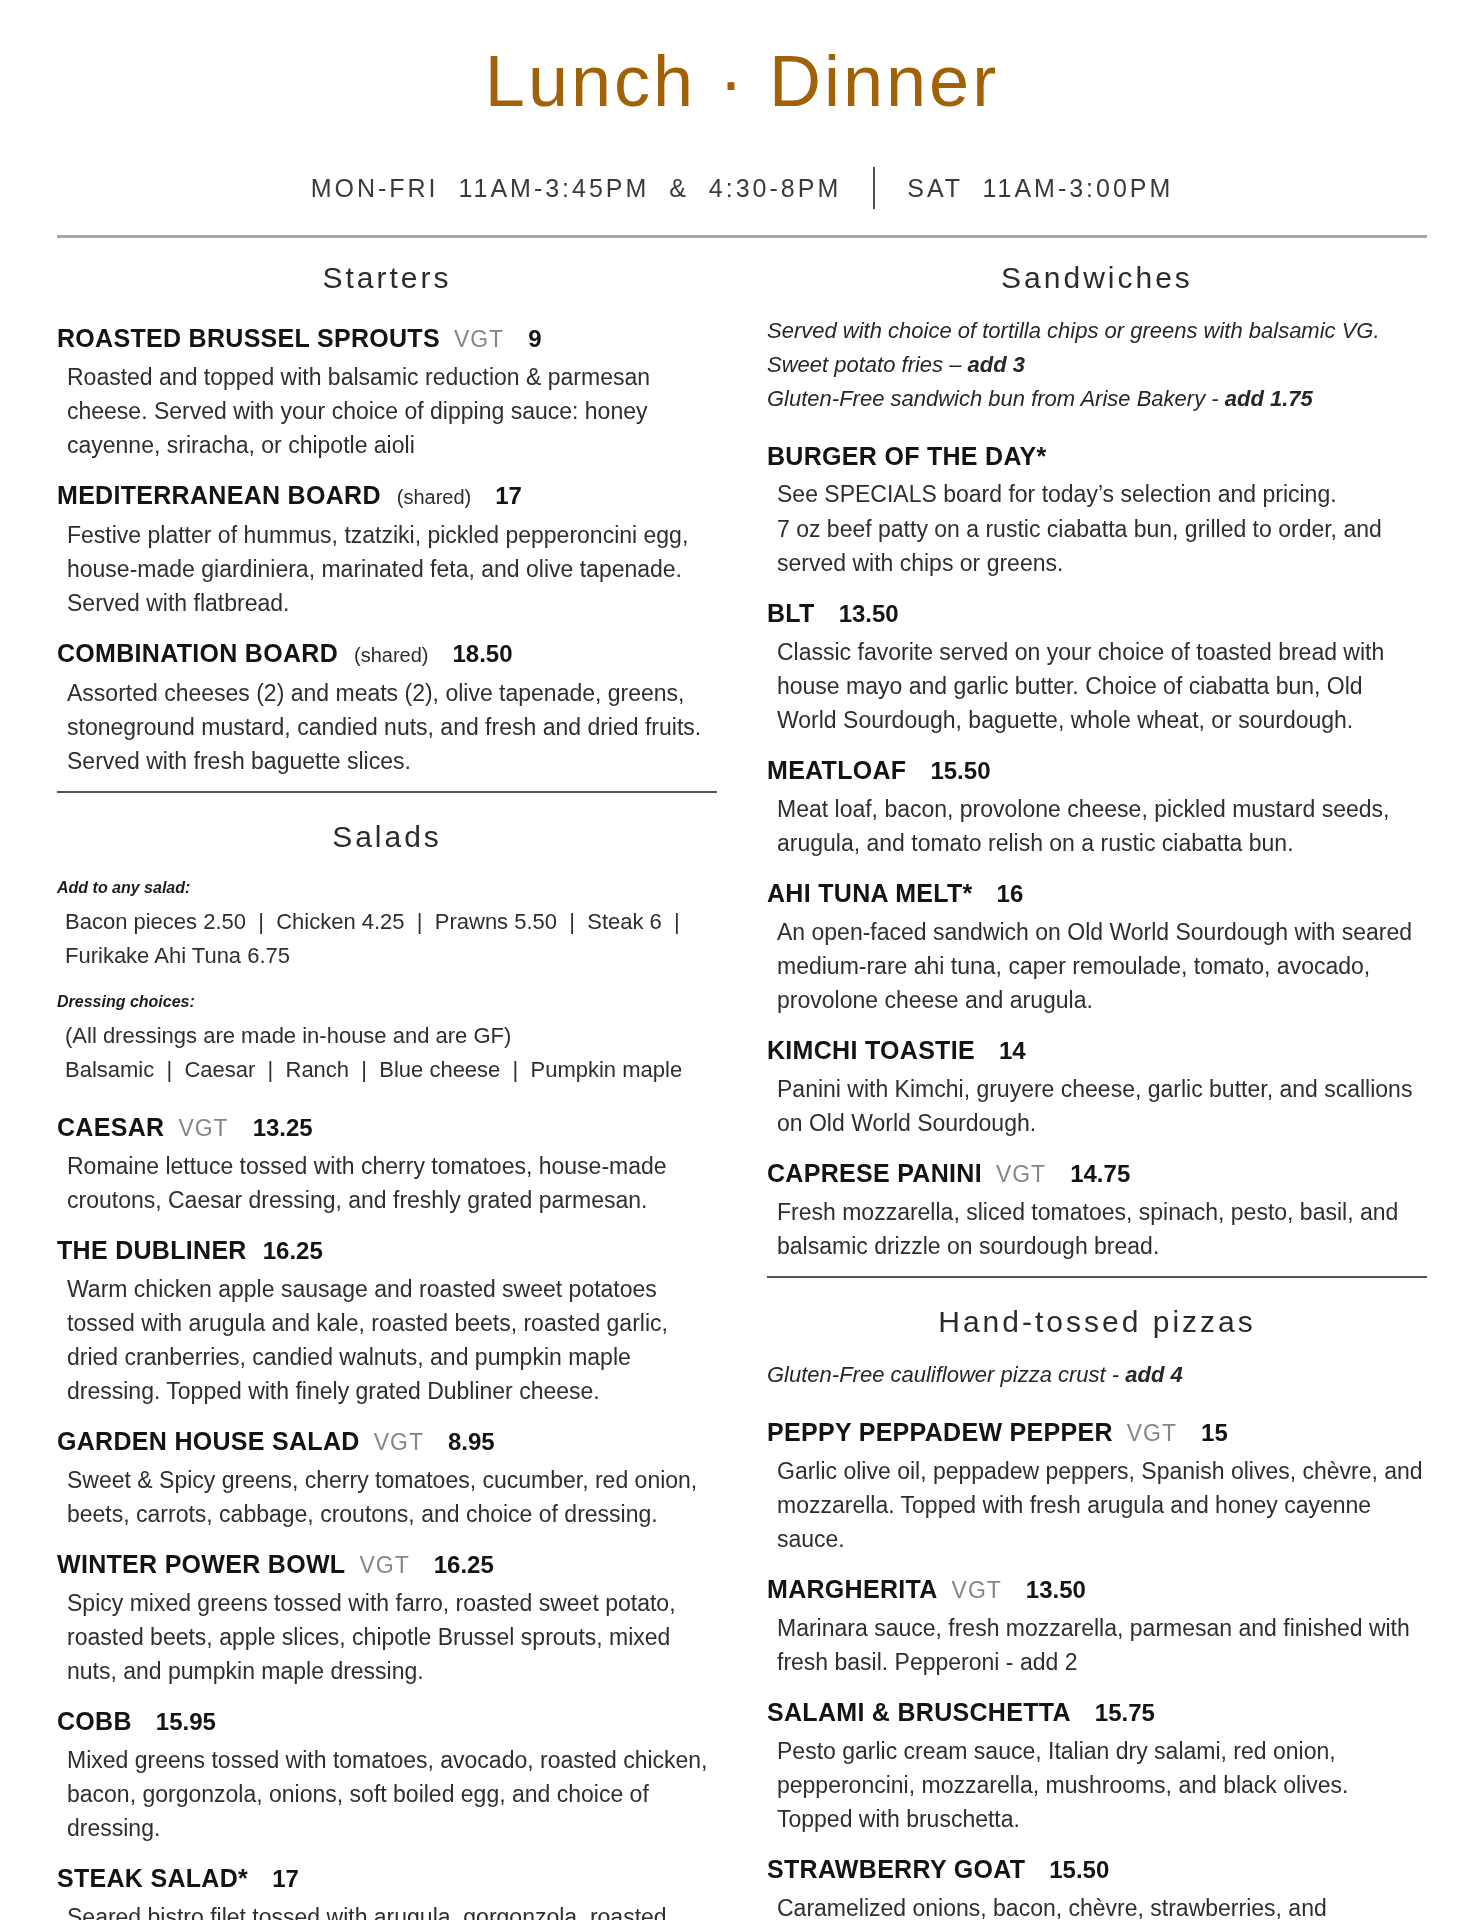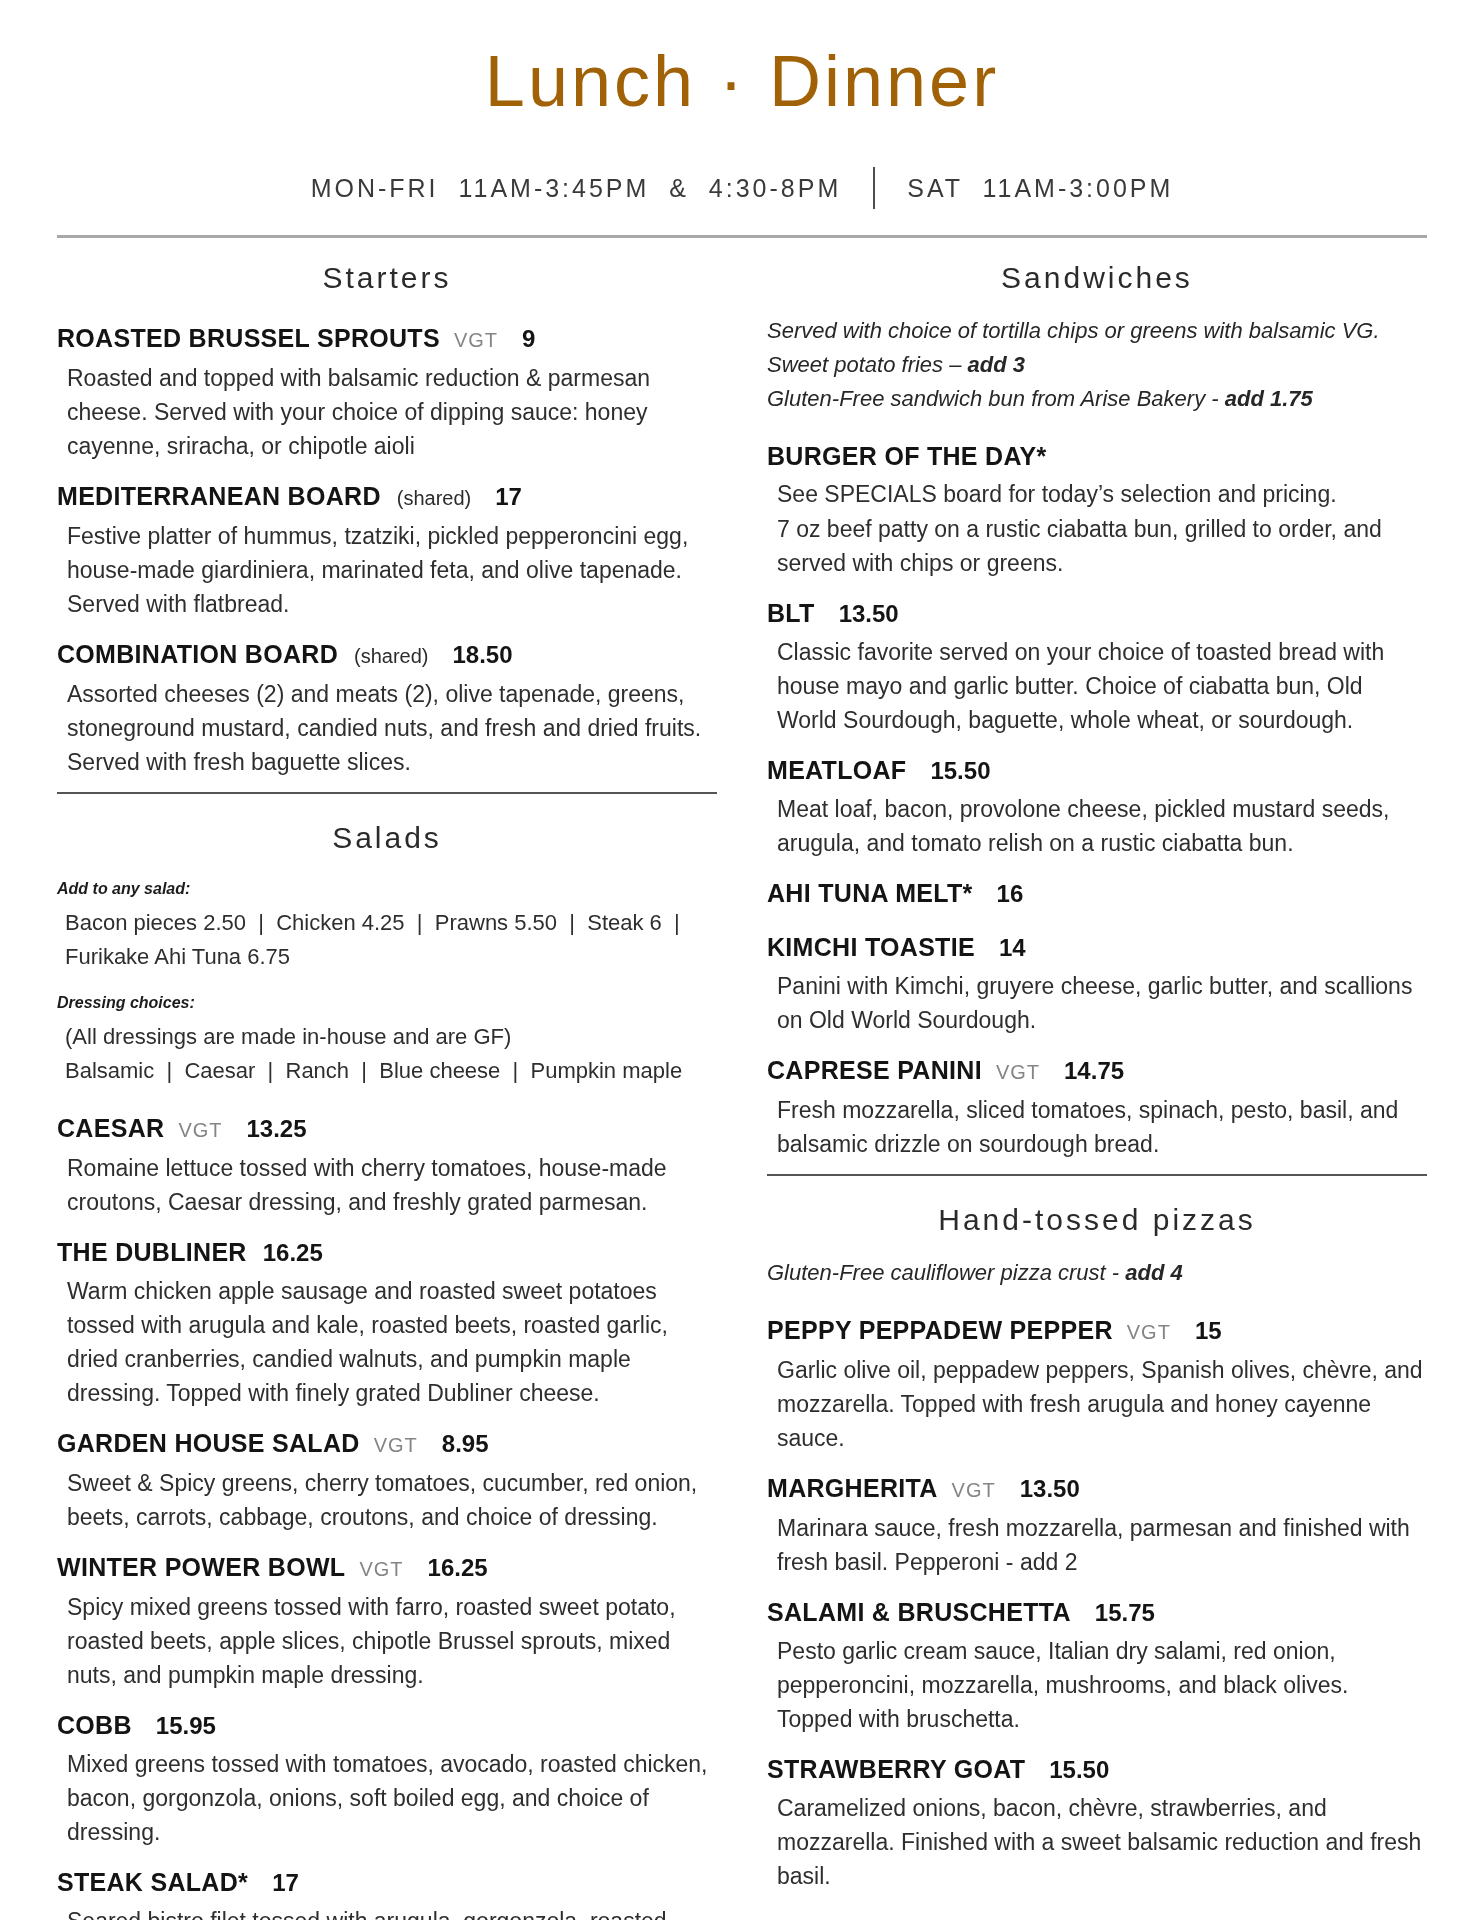--- a/index.html
+++ b/index.html
@@ -28,21 +28,21 @@
   .section-title {
     margin:0 0 20px; text-align:center;
     font-size:30px; line-height:40px; font-weight:400;
     letter-spacing:3px; color:#2b2b2b;
   }
   .col-rule { border:none; border-top:2px solid #555555; margin:12px 0 24px; }
   
   .item { margin-bottom:13px; }
   .item-head { display:flex; align-items:baseline; line-height:40px; }
   .iname { font-size:25px; font-weight:700; color:#141414; letter-spacing:0.3px; }
-  .tag { font-size:20px; color:#858585; letter-spacing:1px; margin-left:14px; }
+  .tag { font-size:23px; color:#858585; letter-spacing:1px; margin-left:14px; }
   .note { font-size:20px; color:#2c2c2c; margin-left:16px; }
   .price { font-size:24px; font-weight:700; color:#141414; margin-left:24px; }
   .desc { font-size:23px; line-height:34px; color:#2e2e2e; margin:1px 0 0 10px; }
   
   .intro { font-style:italic; font-size:22px; line-height:34px; color:#272727; margin:-4px 0 20px; }
   .intro b { font-weight:700; }
   .addons { margin:-6px 0 20px; }
   .addon-label { font-style:italic; font-weight:700; font-size:16px; line-height:34px; color:#1c1c1c; }
   .addon-line { font-size:22px; line-height:34px; color:#2e2e2e; margin-left:8px; white-space:pre-wrap; }
   .addon-gap { height:12px; }
@@ -194,20 +194,21 @@
           <span class="price">15.50</span>
         </div>
         <p class="desc">Meat loaf, bacon, provolone cheese, pickled mustard seeds, arugula, and tomato relish on a rustic ciabatta bun.</p>
       </div>
 
       <div class="item">
         <div class="item-head">
           <span class="iname">AHI TUNA MELT*</span>
           <span class="price">16</span>
         </div>
+        <p class="desc">An open-faced sandwich on Old World Sourdough with seared medium-rare ahi tuna, caper remoulade, tomato, avocado, provolone cheese and arugula.</p>
       </div>
 
       <div class="item">
         <div class="item-head">
           <span class="iname">KIMCHI TOASTIE</span>
           <span class="price">14</span>
         </div>
         <p class="desc">Panini with Kimchi, gruyere cheese, garlic butter, and scallions on Old World Sourdough.</p>
       </div>
 

